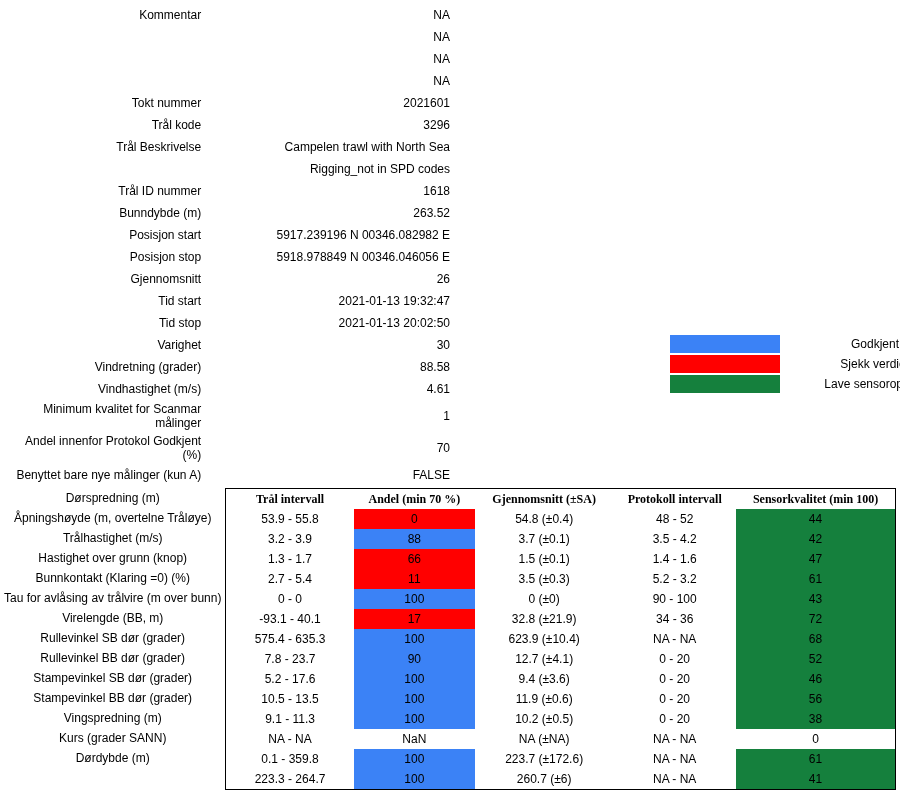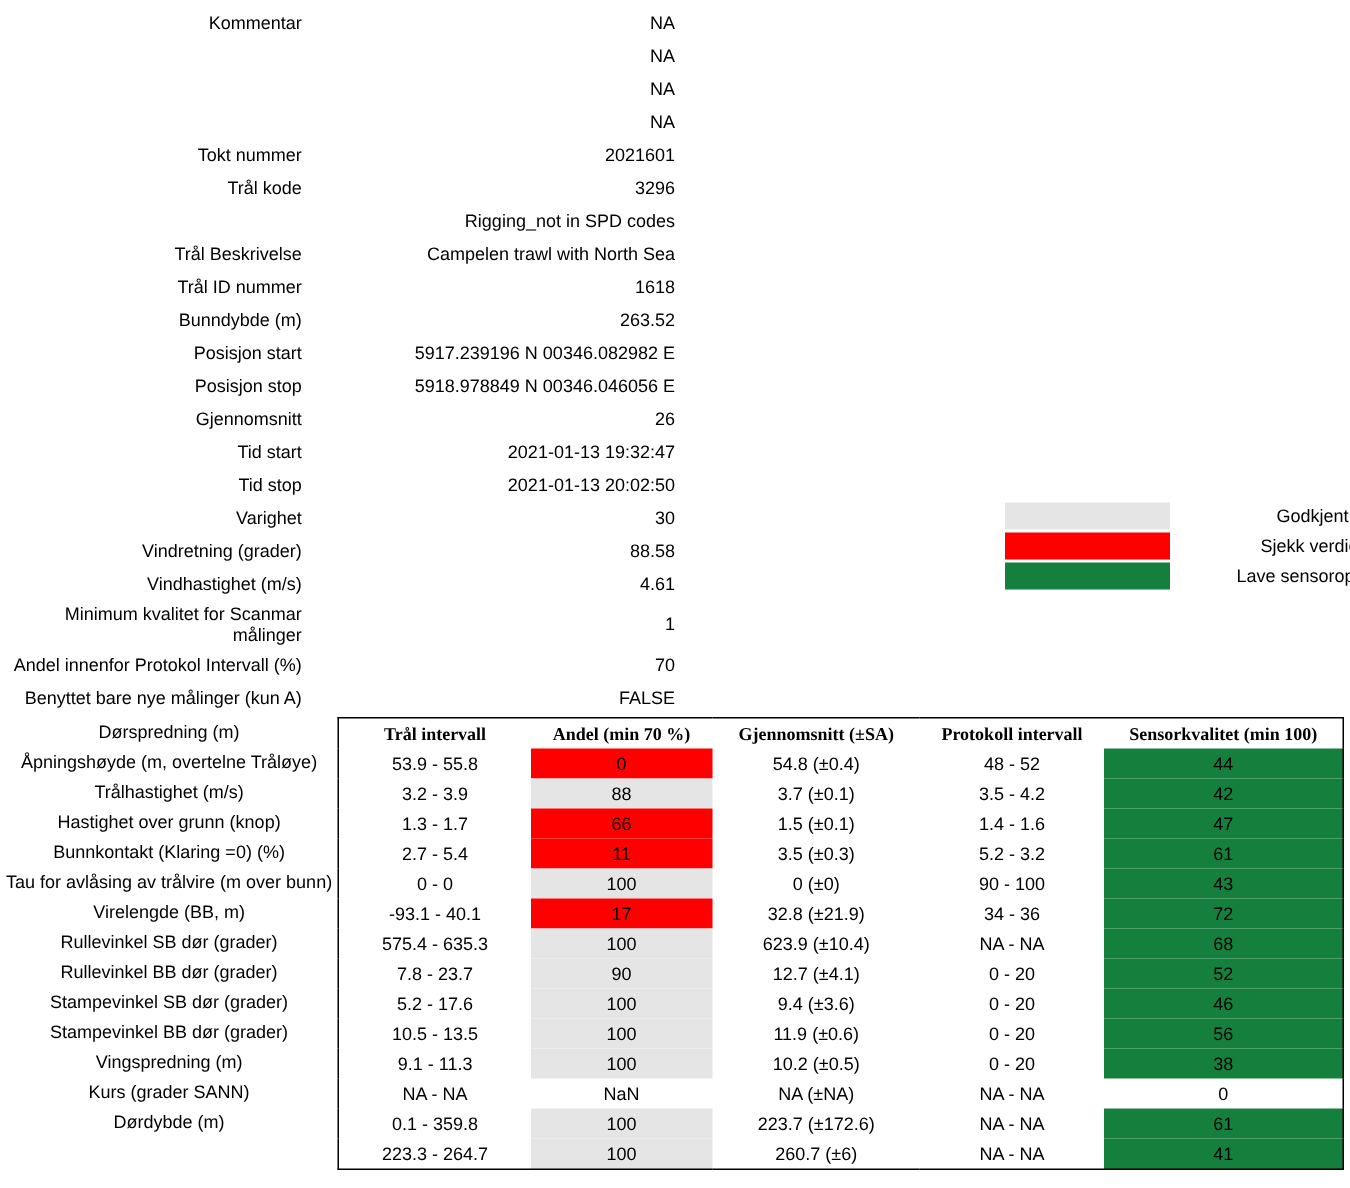--- a/index.html
+++ b/index.html
@@ -38,21 +38,21 @@
   .legend-swatch {
     width: 110px;
     height: 18px;
     border: none;
   }
   .legend-label {
     padding-left: 40px;
     width: 110px;
     text-align: center;
   }
-  .green { background: #e5e5e5; }
+  .green { background: #3b82f6; }
   .red { background: #ff0000; color: #000; }
   .orange { background: #15803d; }
   .main-wrap {
     display: flex;
     margin-top: 2px;
   }
   .rownames-col {
     text-align: center;
     padding-right: 4px;
   }
@@ -111,28 +111,28 @@
       </tr>
       <tr>
         <td class="label">Tokt nummer</td>
         <td class="value">2021601</td>
       </tr>
       <tr>
         <td class="label">Trål kode</td>
         <td class="value">3296</td>
       </tr>
       <tr>
+        <td class="label">Trål Beskrivelse</td>
+        <td class="value">Campelen trawl with North Sea</td>
+      </tr>
+      <tr>
         <td class="label"></td>
         <td class="value">Rigging_not in SPD codes</td>
       </tr>
       <tr>
-        <td class="label">Trål Beskrivelse</td>
-        <td class="value">Campelen trawl with North Sea</td>
-      </tr>
-      <tr>
         <td class="label">Trål ID nummer</td>
         <td class="value">1618</td>
       </tr>
       <tr>
         <td class="label">Bunndybde (m)</td>
         <td class="value">263.52</td>
       </tr>
       <tr>
         <td class="label">Posisjon start</td>
         <td class="value">5917.239196 N 00346.082982 E</td>
@@ -163,21 +163,21 @@
       </tr>
       <tr>
         <td class="label">Vindhastighet (m/s)</td>
         <td class="value">4.61</td>
       </tr>
       <tr>
         <td class="label">Minimum kvalitet for Scanmar målinger</td>
         <td class="value">1</td>
       </tr>
       <tr>
-        <td class="label">Andel innenfor Protokol Intervall (%)</td>
+        <td class="label">Andel innenfor Protokol Godkjent (%)</td>
         <td class="value">70</td>
       </tr>
       <tr>
         <td class="label">Benyttet bare nye målinger (kun A)</td>
         <td class="value">FALSE</td>
       </tr>
     </tbody>
 </table>
 
 <div class="legend-box">

